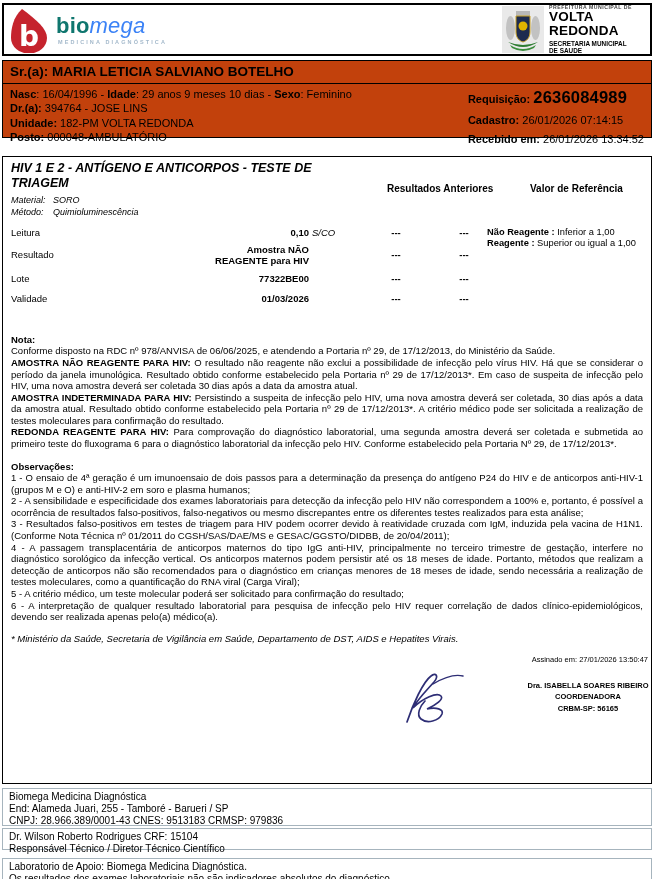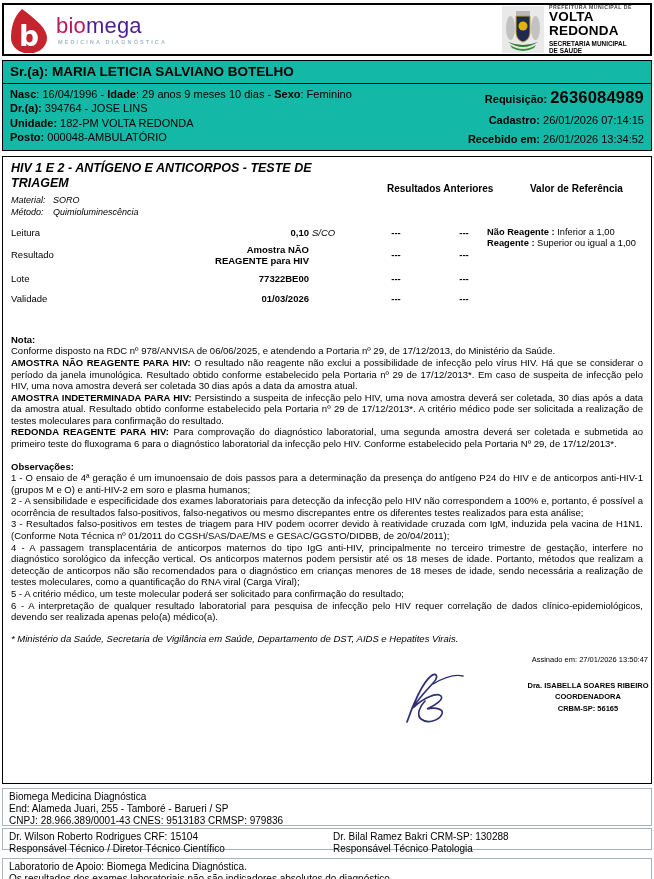--- a/index.html
+++ b/index.html
@@ -5,35 +5,35 @@
   html,body{margin:0;padding:0;background:#fff;}
   .page{position:relative;width:654px;height:879px;background:#ffffff;overflow:hidden;
         font-family:"Liberation Sans","DejaVu Sans",sans-serif;color:#000;}
   .b{font-weight:bold;}
   
   .header-box{position:absolute;top:3px;left:2px;right:2px;height:53px;border:2px solid #000;
               box-sizing:border-box;display:flex;align-items:center;justify-content:space-between;padding:0 5px;background:#fff;}
   .logo{display:flex;align-items:center;gap:7px;}
   .logo-text{display:flex;flex-direction:column;}
   .brand-line{font-size:22px;line-height:1;letter-spacing:0.2px;}
-  .brand-bio{font-weight:normal;color:#be185d;}
-  .brand-mega{color:#4c1d95;}
+  .brand-bio{font-weight:bold;color:#0f766e;}
+  .brand-mega{color:#3b82f6;font-style:italic;}
   .brand-sub{font-size:5.5px;letter-spacing:2.1px;color:#a4b9cb;margin-top:2px;padding-left:2px;font-weight:bold;}
   .crest-block{display:flex;align-items:stretch;height:47px;}
   .crest-bg{width:42px;height:47px;background:#e9e9e9;display:flex;align-items:center;justify-content:center;}
   .muni-text{display:flex;flex-direction:column;justify-content:center;padding-left:5px;width:96px;}
   .muni-line1{font-size:5.2px;font-weight:bold;color:#444;letter-spacing:0.5px;}
   .muni-name{font-size:13.5px;font-weight:900;line-height:0.95;letter-spacing:0.2px;margin-top:1px;}
   .muni-sec{font-size:6.4px;font-weight:bold;line-height:1.15;margin-top:2px;}
   
-  .patient-box{position:absolute;top:60px;left:2px;right:2px;height:91px;border:1.5px solid #000;box-sizing:border-box;background:#14b8a6;}
+  .patient-box{position:absolute;top:60px;left:2px;right:2px;height:78px;border:1.5px solid #000;box-sizing:border-box;background:#c2410c;}
   .name-row{border-bottom:1.5px solid #000;padding:3px 7px 4px;font-size:13.5px;font-weight:bold;}
   .details{display:flex;justify-content:space-between;padding:3px 7px 0;}
   .details-left{font-size:11px;line-height:1.3;}
-  .details-right{text-align:right;font-size:11px;padding-top:1px;}
+  .details-right{text-align:left;font-size:11px;padding-top:1px;}
   .meta-row{margin-bottom:7px;white-space:nowrap;}
   .meta-row .mlabel{font-weight:bold;}
   .meta-row.big .mvalue{font-size:16.5px;font-weight:bold;letter-spacing:0.2px;}
   
   .main-box{position:absolute;top:156px;left:2px;right:2px;height:628px;border:1.5px solid #000;
             box-sizing:border-box;padding:4px 8px;background:#fff;}
   .exam-header{position:relative;min-height:56px;}
   .exam-title{width:330px;font-weight:bold;font-style:italic;font-size:12.5px;line-height:1.18;}
   .exam-sub{font-style:italic;font-size:9px;margin-top:3px;line-height:1.35;}
   .exam-sub .slabel{display:inline-block;width:42px;}
@@ -226,23 +226,19 @@
   <div class="fbox fbox1" id="footer-company">
       <div>Biomega Medicina Diagnóstica</div>
       <div>End: Alameda Juari, 255 - Tamboré - Barueri / SP</div>
       <div>CNPJ: 28.966.389/0001-43 CNES: 9513183 CRMSP: 979836</div>
     </div>
   <div class="fbox fbox2">
     <div class="doc-col left" id="doc-left">
         <div>Dr. Wilson Roberto Rodrigues CRF: 15104</div>
         <div>Responsável Técnico / Diretor Técnico Científico</div>
       </div>
-    <div class="doc-col right" id="doc-right">
-        <div>Dr. Bilal Ramez Bakri CRM-SP: 130288</div>
-        <div>Responsável Técnico Patologia</div>
-      </div>
   </div>
   <div class="fbox fbox3" id="footer-apoio">
       <div>Laboratorio de Apoio: Biomega Medicina Diagnóstica.</div>
       <div>Os resultados dos exames laboratoriais não são indicadores absolutos do diagnóstico.</div>
     </div>
 
 </div>
 
 </body></html>

